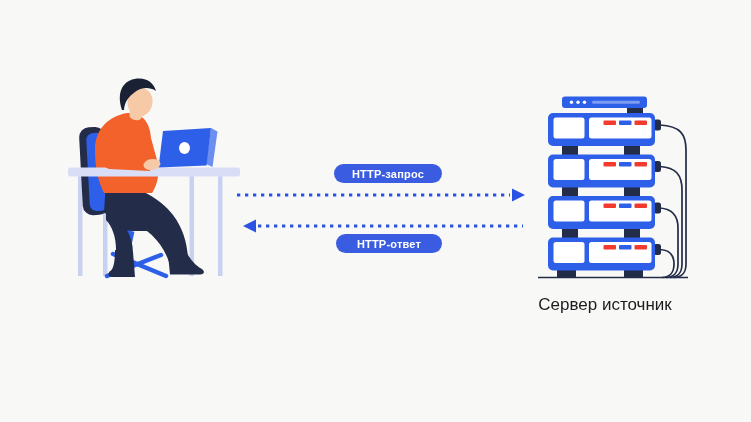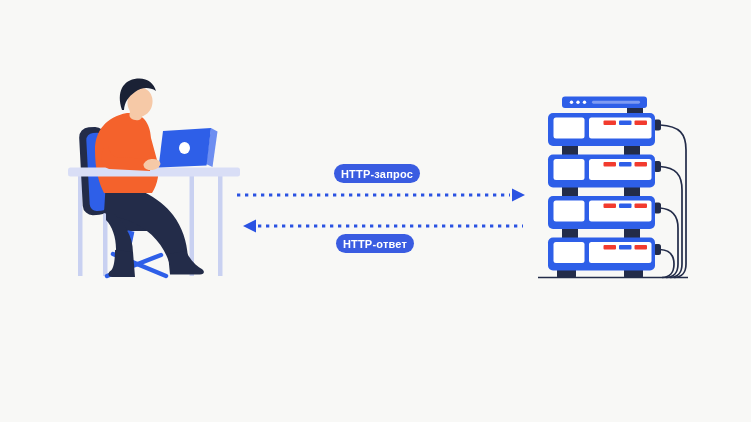--- a/index.html
+++ b/index.html
@@ -23,22 +23,22 @@
   .canvas{
     position:relative;width:751px;height:422px;background:var(--bg);
     overflow:hidden;
   }
   .scene{position:absolute;left:0;top:0;}
   .pill{
     position:absolute;display:flex;align-items:center;justify-content:center;
     background:var(--pill);color:#ffffff;border-radius:10px;
     font-size:11px;font-weight:700;letter-spacing:.2px;height:19px;
   }
-  .pill-request{left:334px;top:164px;width:86px;}
-  .pill-response{left:336px;top:234px;width:78px;}
+  .pill-request{left:334px;top:164px;width:108px;}
+  .pill-response{left:336px;top:234px;width:106px;}
   .caption{
     position:absolute;width:220px;text-align:center;color:var(--text);
     font-size:17px;font-weight:500;
   }
   .caption-user{left:45px;top:295px;}
   .caption-server{left:495px;top:295px;}
 </style>
 </head>
 <body>
 
@@ -177,14 +177,15 @@
     </g>
     <g>
       <path d="M258 226 L523 226" stroke="var(--arrow)" stroke-width="3" stroke-dasharray="3.3 4.7" fill="none"></path>
       <polygon points="256,219.6 243,226 256,232.4" fill="var(--arrow)"></polygon>
     </g>
   </svg>
 
   <div class="pill pill-request">HTTP-запрос</div>
   <div class="pill pill-response">HTTP-ответ</div>
 
+  <div class="caption caption-server">Сервер источник</div>
 
 </div>
 
 </body></html>

